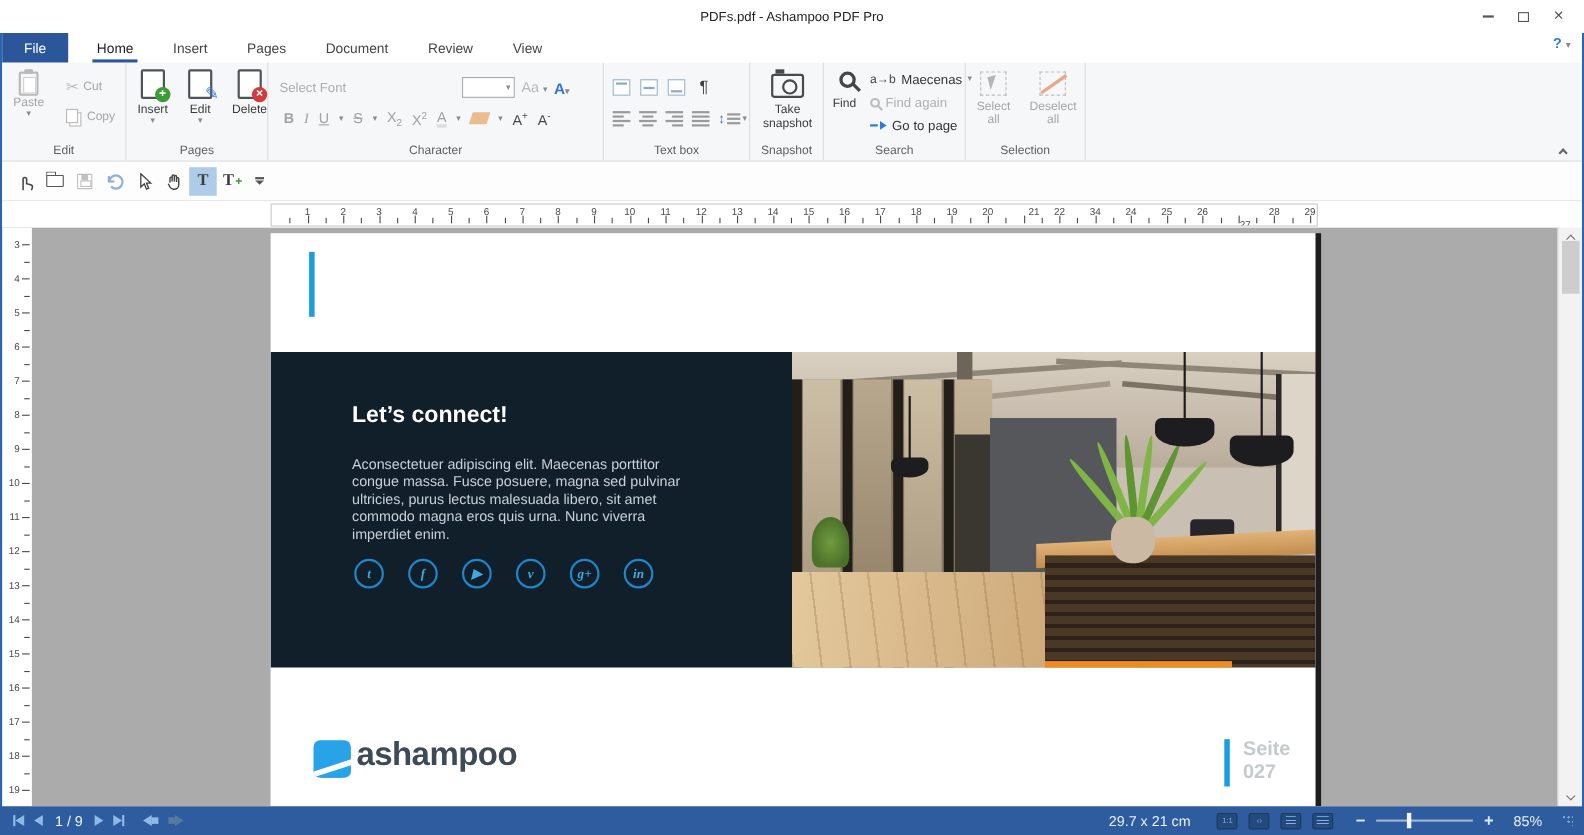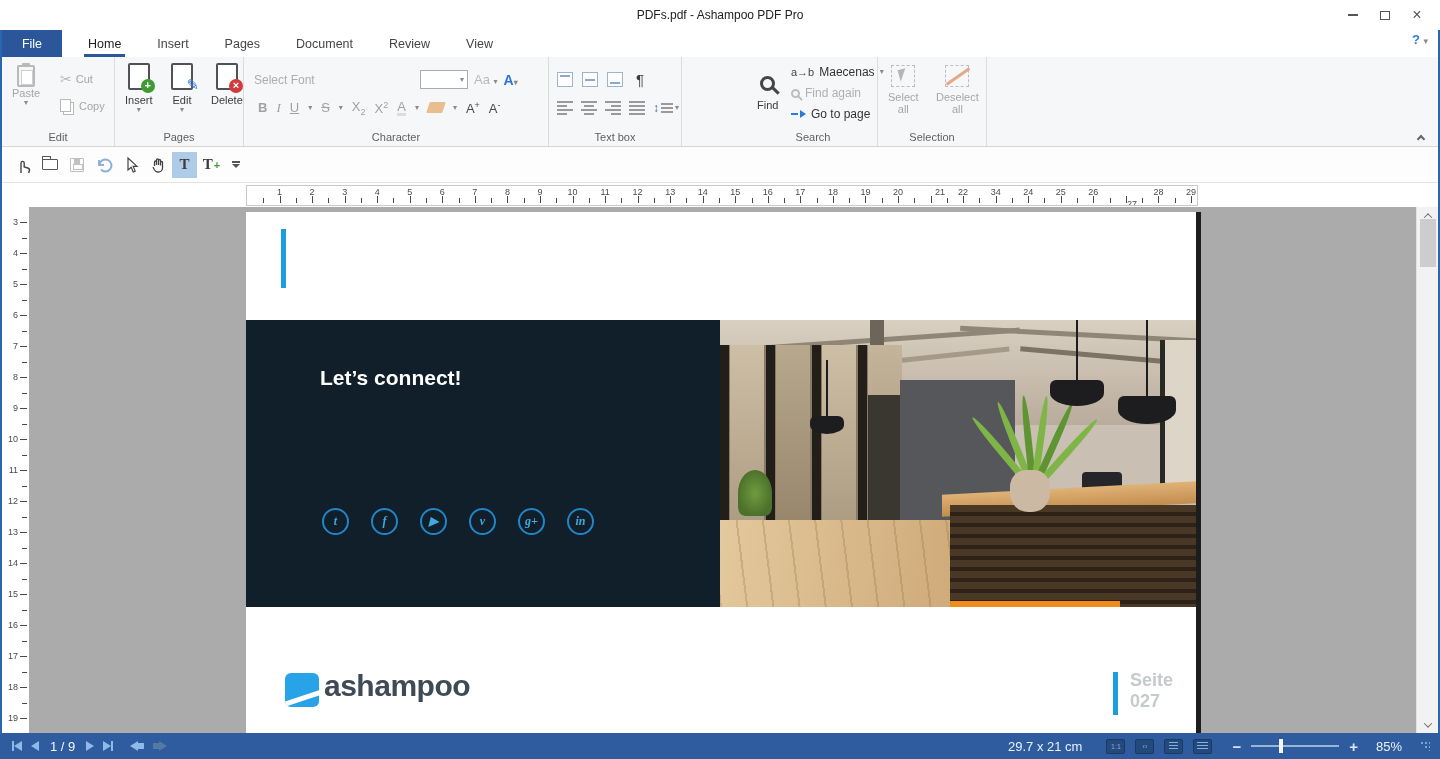--- a/index.html
+++ b/index.html
@@ -343,23 +343,30 @@
         </span>
       <span class="lsp">↕<span class="al" style="width:12px;">
             <i></i>
             <i></i>
             <i></i>
           </span><span class="dd">▾</span></span>
     </div>
     <div class="glabel">Text box</div>
   </div>
 
+  <div class="rgroup g-snap">
+    <div class="bigbtn" style="left:14px; top:10px; width:40px; text-align:center;">
+      <span class="cam" style="margin-bottom:5px;"></span>
+      <span style="width:62px;">Take snapshot</span>
+    </div>
+    <div class="glabel">Snapshot</div>
+  </div>
 
   <div class="rgroup g-search">
-    <div class="bigbtn" style="left:8px; top:19px;">
+    <div class="bigbtn" style="left:8px; top:8px;align-items:flex-end;">
       <span class="mag" style="margin-bottom:8px;"></span>
       <span>Find</span>
     </div>
     <div class="srch-col">
       <div class="row">
         <span class="ab">a→b</span>
         <span>Maecenas</span>
           <span class="dd">▾</span>
       </div>
       <div class="row gray">
@@ -532,20 +539,21 @@
     </div>
 </div>
 
 <div class="docarea">
   <div class="page">
 
     <div class="accent-bar"></div>
 
     <div class="sec-hero">
       <div class="hero-title">Let’s connect!</div>
+      <div class="hero-body">Aconsectetuer adipiscing elit. Maecenas porttitor congue massa. Fusce posuere, magna sed pulvinar ultricies, purus lectus malesuada libero, sit amet commodo magna eros quis urna. Nunc viverra imperdiet enim.</div>
       <div class="social-row">
           <div class="scircle">t</div>
           <div class="scircle">f</div>
           <div class="scircle">▶</div>
           <div class="scircle">v</div>
           <div class="scircle">g+</div>
           <div class="scircle">in</div>
         </div>
 
       <div class="photo">

